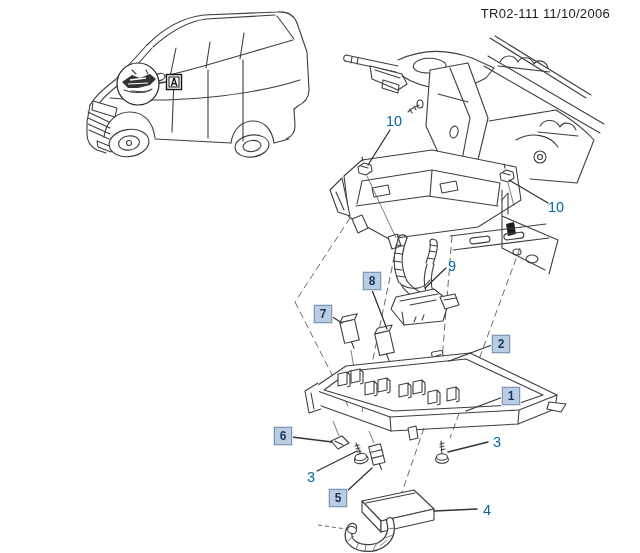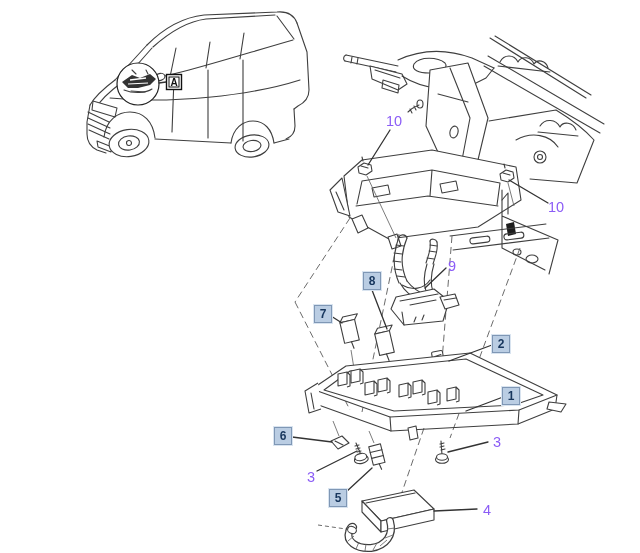--- a/index.html
+++ b/index.html
@@ -11,32 +11,33 @@
   .ln{stroke:#3f3f3f;stroke-width:1.1;fill:none;stroke-linecap:round;stroke-linejoin:round;}
   .lnw{stroke:#3f3f3f;stroke-width:1.1;fill:#ffffff;stroke-linejoin:round;}
   .thin{stroke:#5a5a5a;stroke-width:.8;fill:none;}
   .dash{stroke:#5a5a5a;stroke-width:.9;fill:none;stroke-dasharray:7 4;}
   .dash2{stroke:#5a5a5a;stroke-width:.9;fill:none;stroke-dasharray:4 3;}
   .leader{stroke:#333333;stroke-width:1.3;fill:none;stroke-linecap:round;}
   .dark{fill:#1d1d1d;stroke:none;}
   .tube{stroke:#3f3f3f;stroke-width:8;fill:none;stroke-linecap:round;}
   .tube-in{stroke:#ffffff;stroke-width:5.5;fill:none;stroke-linecap:round;}
   .callout{position:absolute;transform:translate(-50%,-50%);user-select:none;}
-  .plain-num{font-size:14.5px;color:#8b5cf6;font-weight:400;}
+  .plain-num{font-size:14.5px;color:#0369a1;font-weight:400;}
   .boxed-num{width:16px;height:16px;line-height:16px;text-align:center;
              font-size:12px;font-weight:bold;color:#17365d;background:#bacde3;
              border:1px solid #7f97b5;box-shadow:0 0 0 1px #d9e4f0;}
   .abox-letter{font-size:10px;font-weight:bold;fill:#111111;
                font-family:"Liberation Sans","DejaVu Sans",sans-serif;}
 </style>
 </head>
 <body>
 
 <div class="stage">
 
+  <div class="doc-ref">TR02-111 11/10/2006</div>
 
   <svg width="640" height="553" viewBox="0 0 640 553">
 
     <g>
       <path class="ln" d="M147,45 C166,26 186,17 204,15 L277,12 C288,11 294,15 297,23"></path>
       <path class="ln" d="M153,47 C172,30 190,21 206,19 L275,15"></path>
       <path class="ln" d="M297,23 L307,52 L309,90 C309,99 304,103 298,106 L294,109"></path>
       <path class="ln" d="M294,109 L295,126 C295,133 291,137 286,139"></path>
       <path class="ln" d="M147,45 L115,80"></path>
       <path class="ln" d="M152,48 L121,83"></path>

